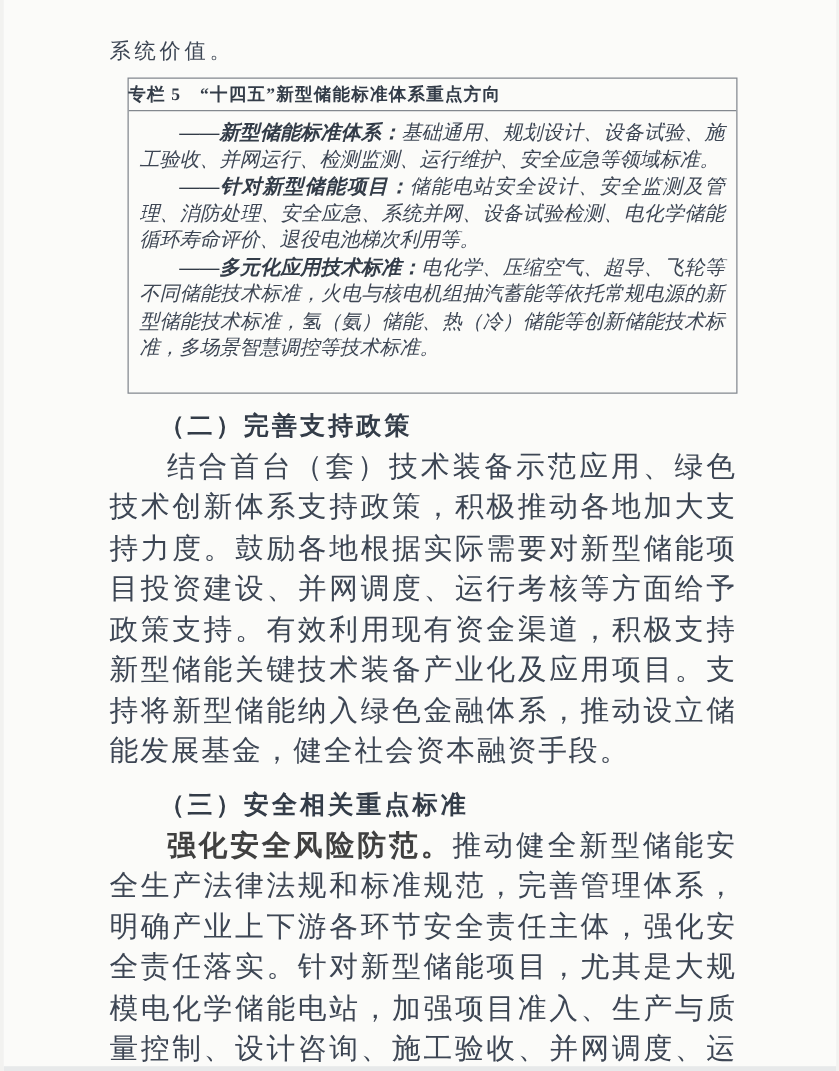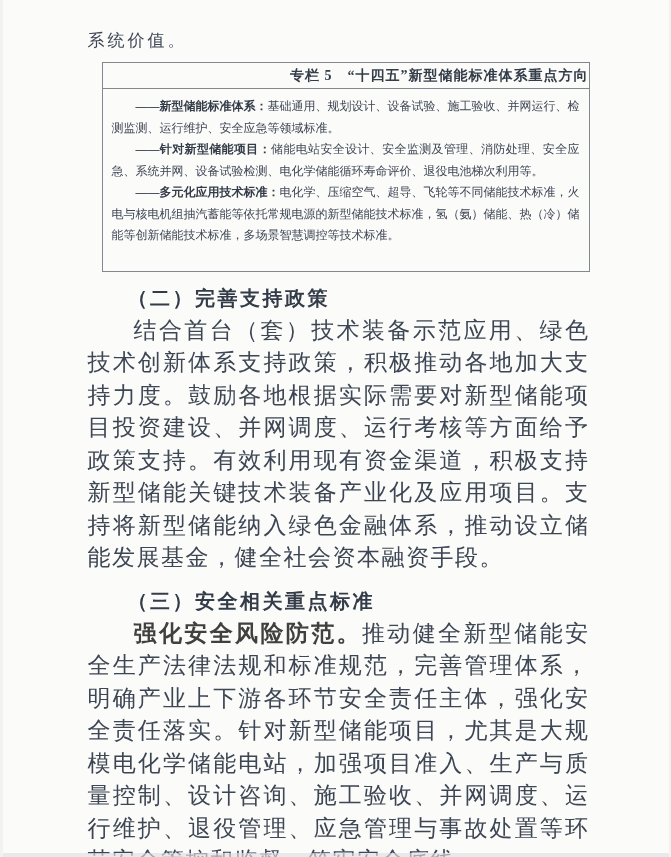--- a/index.html
+++ b/index.html
@@ -21,33 +21,34 @@
   .intro{
     margin:0 0 9px 0;
     font-size:17px; line-height:25px; letter-spacing:3px;
   }
   .panel{
     margin-left:14px;
     border:1.5px solid #83888f;
     background:#fbfbf9;
   }
   .panel-title{
-    text-align:right;
+    text-align:left;
     font-weight:bold;
     font-size:14px;
     letter-spacing:1px;
     padding:4px 0 3px 0;
     border-bottom:1.5px solid #83888f;
     color:#333c48;
   }
   .panel-body{
     padding:7px 9px 24px 9px;
-    font-size:12px;
+    font-size:16px;
     line-height:21.5px;
     text-align:justify;
+    font-style:italic;
   }
   .panel-item{ margin:0; text-indent:2em; }
   .panel-item .label{ font-weight:bold; color:#333c48; }
   .section-heading{
     margin:10px 0 0 0;
     font-size:20px;
     font-weight:bold;
     line-height:33px;
     text-indent:2em;
     letter-spacing:2.5px;

